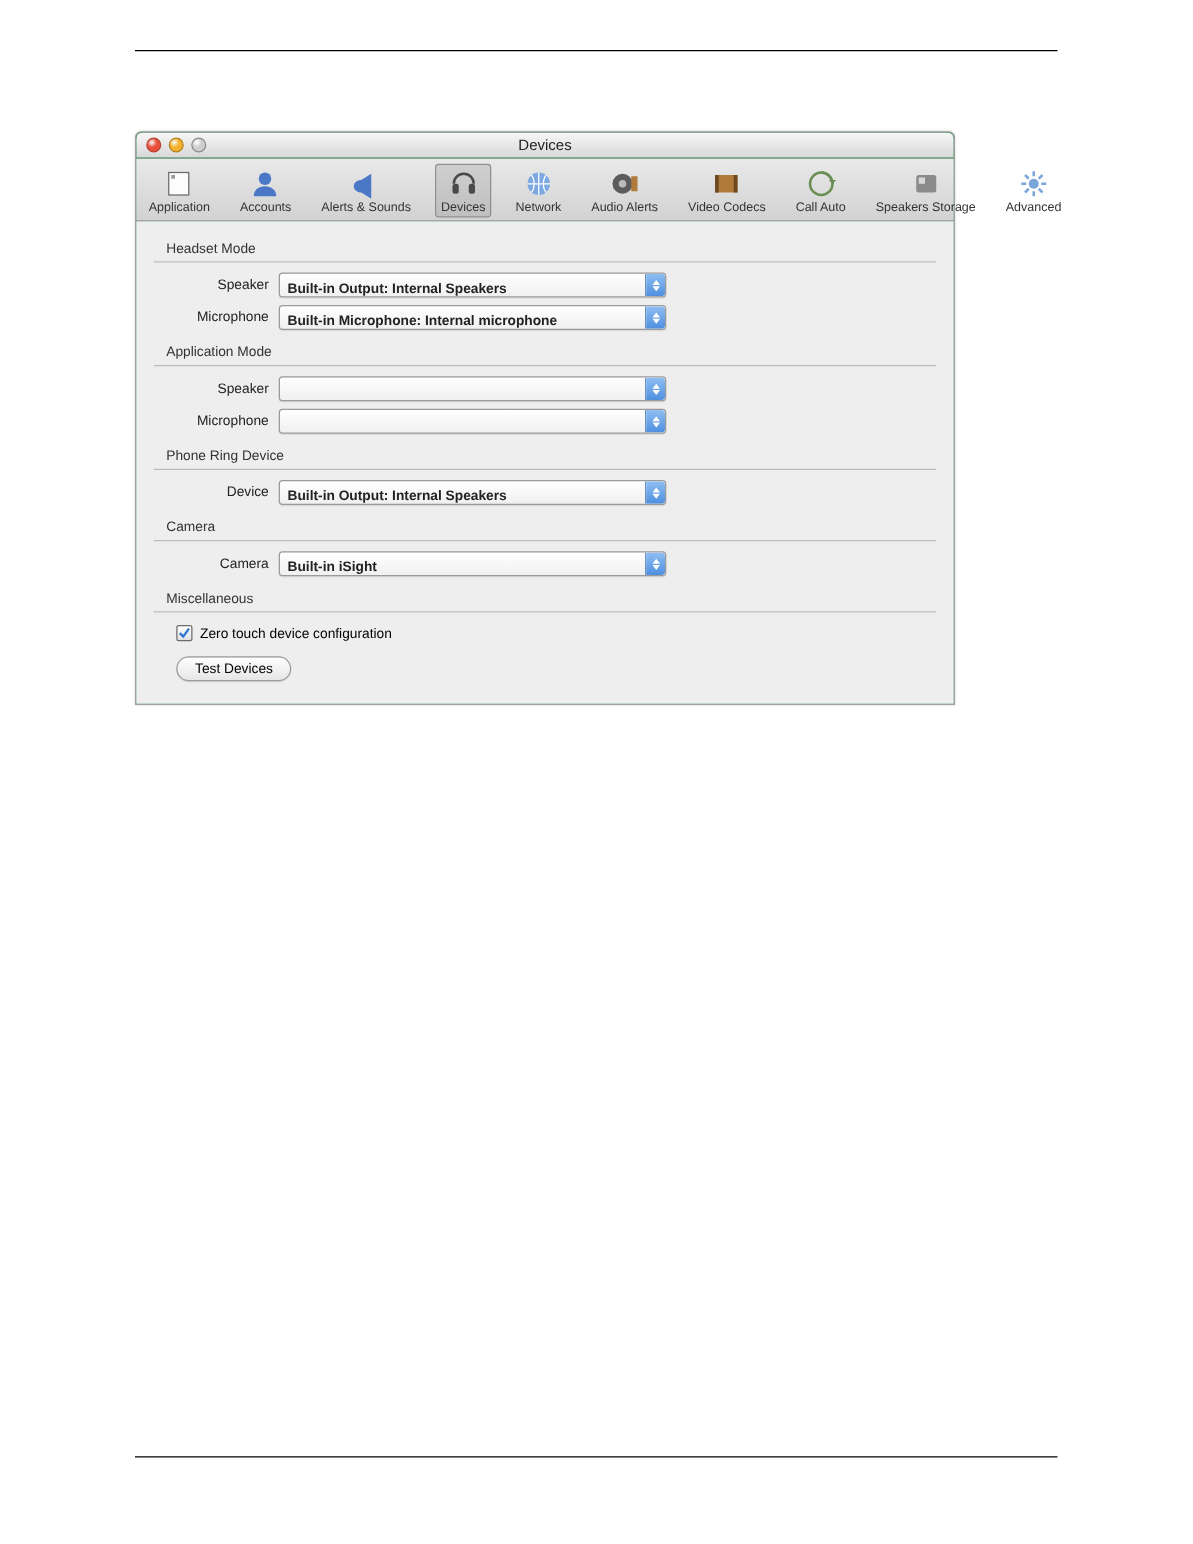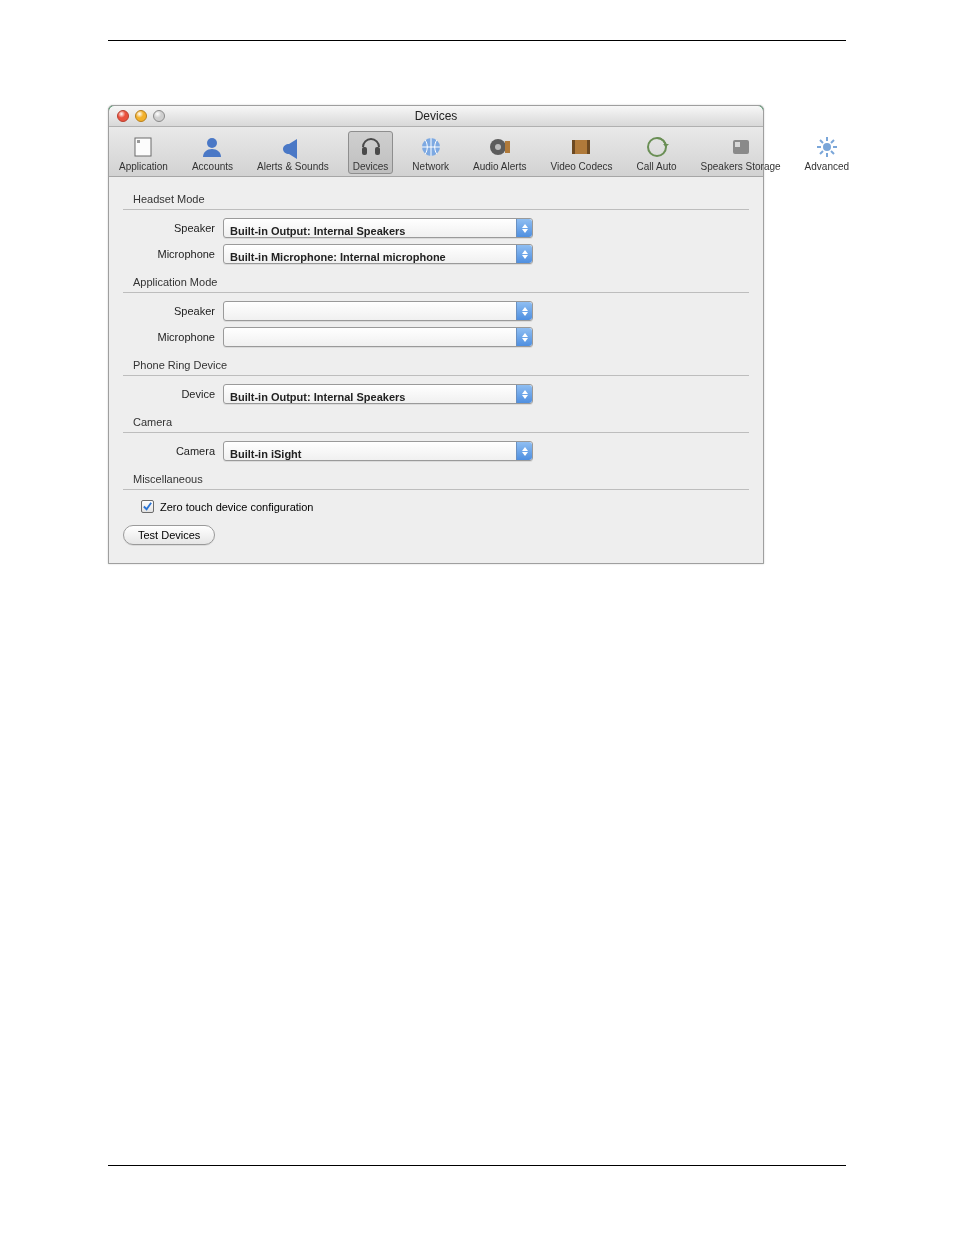--- a/index.html
+++ b/index.html
@@ -172,20 +172,21 @@
     border-radius:2px;
     background: linear-gradient(to bottom,#fefefe,#e2e2e2);
     display:flex; align-items:center; justify-content:center;
   }
   .cb svg { width:11px; height:11px; }
 
   .push-btn {
     display:inline-flex; align-items:center; justify-content:flex-end;
     height: 20px;
     padding: 0 14px;
+    margin-left: 18px;
     border: 1px solid #9a9a9a;
     border-radius: 10px;
     background: linear-gradient(to bottom,#ffffff,#e6e6e6);
     font-size: 11px;
     box-shadow: 0 1px 0 rgba(0,0,0,0.08);
     cursor: default;
   }
 </style>
 </head>
 <body>

